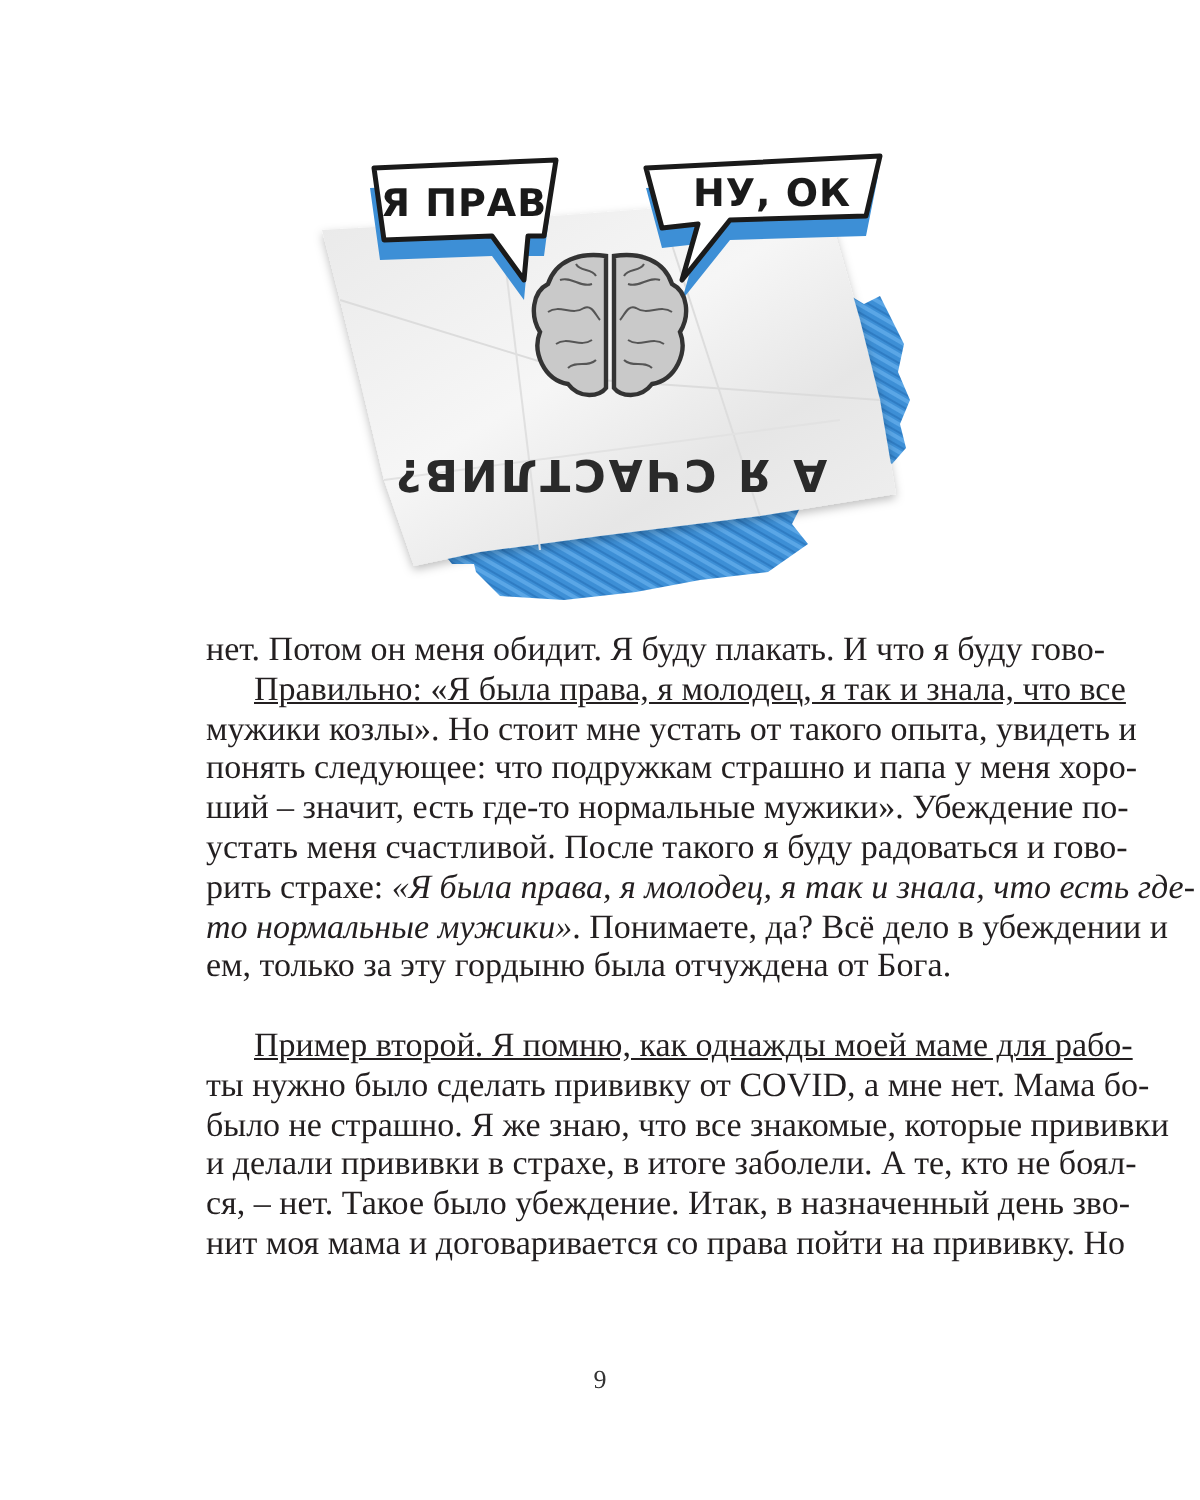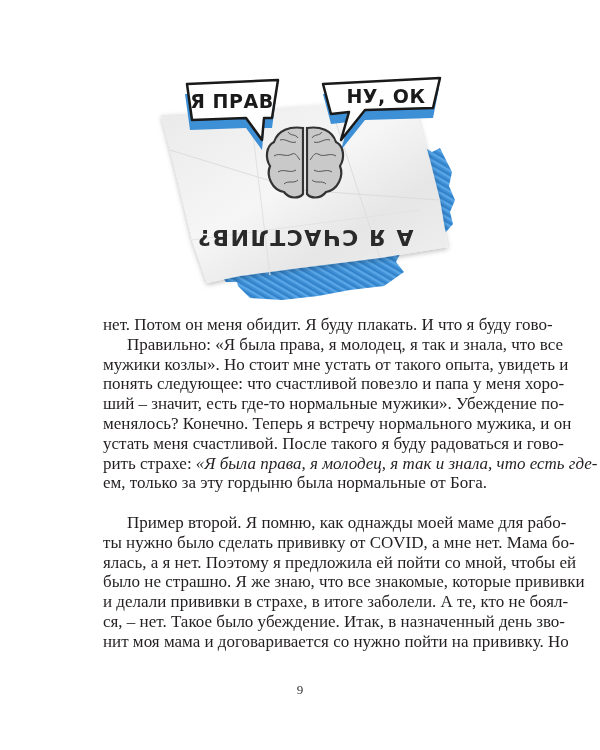--- a/index.html
+++ b/index.html
@@ -54,20 +54,21 @@
       height: 19.8px;
       white-space: nowrap;
       text-align: justify;
       text-align-last: justify;
     }
     .line.last {
       text-align-last: left;
     }
     .line.indent {
       padding-left: 24px;
+      text-decoration: underline;
     }
     .line.blank {
       height: 19.8px;
     }
     .line em {
       font-style: italic;
     }
     .page-number {
       position: absolute;
       left: 0;
@@ -147,29 +148,28 @@
     </g>
 
     <text x="305" y="214" text-anchor="middle" class="flipped-text" transform="rotate(180 305 214) translate(0,-16)">А Я СЧАСТЛИВ?</text>
   </svg>
 </div>
 
 <div class="body-text">
   <span class="line">нет. Потом он меня обидит. Я буду плакать. И что я буду гово-</span>
   <span class="line indent">Правильно: «Я была права, я молодец, я так и знала, что все</span>
   <span class="line">мужики козлы». Но стоит мне устать от такого опыта, увидеть и</span>
-  <span class="line">понять следующее: что счастливой повезло и папа у меня хоро-</span>
+  <span class="line">понять следующее: что подружкам страшно и папа у меня хоро-</span>
   <span class="line">ший – значит, есть где-то нормальные мужики». Убеждение по-</span>
-  <span class="line">менялось? Конечно. Теперь я встречу нормального мужика, и он</span>
   <span class="line">устать меня счастливой. После такого я буду радоваться и гово-</span>
   <span class="line"><span>рить страхе: </span><em>«Я была права, я молодец, я так и знала, что есть где-</em></span>
-  <span class="line last">ем, только за эту гордыню была нормальные от Бога.</span>
+  <span class="line"><em>то нормальные мужики»</em><span>. Понимаете, да? Всё дело в убеждении и</span></span>
+  <span class="line last">ем, только за эту гордыню была отчуждена от Бога.</span>
   <span class="line blank"></span>
   <span class="line indent">Пример второй. Я помню, как однажды моей маме для рабо-</span>
   <span class="line">ты нужно было сделать прививку от COVID, а мне нет. Мама бо-</span>
-  <span class="line">ялась, а я нет. Поэтому я предложила ей пойти со мной, чтобы ей</span>
   <span class="line">было не страшно. Я же знаю, что все знакомые, которые прививки</span>
   <span class="line">и делали прививки в страхе, в итоге заболели. А те, кто не боял-</span>
   <span class="line">ся, – нет. Такое было убеждение. Итак, в назначенный день зво-</span>
-  <span class="line">нит моя мама и договаривается со нужно пойти на прививку. Но</span>
+  <span class="line">нит моя мама и договаривается со права пойти на прививку. Но</span>
 </div>
 
 <div class="page-number">9</div>
 
 </body></html>

